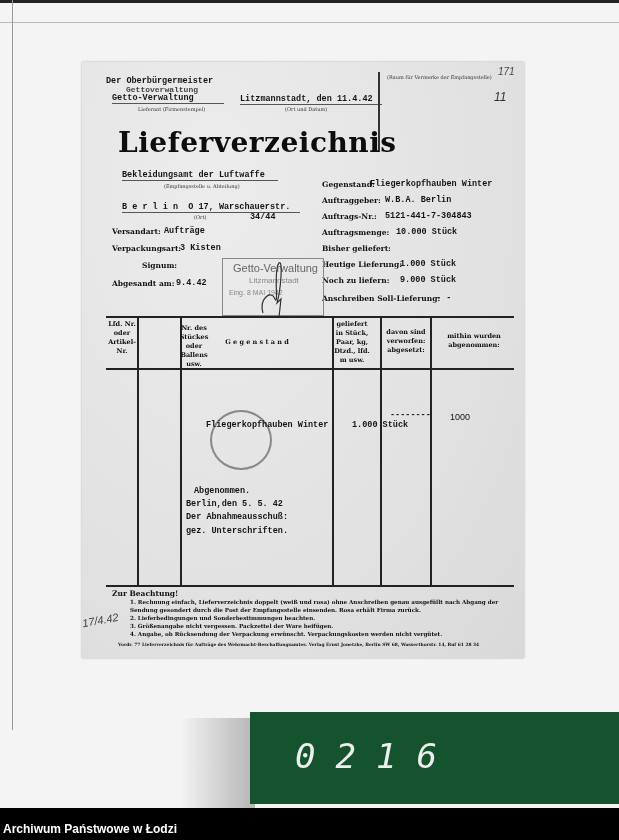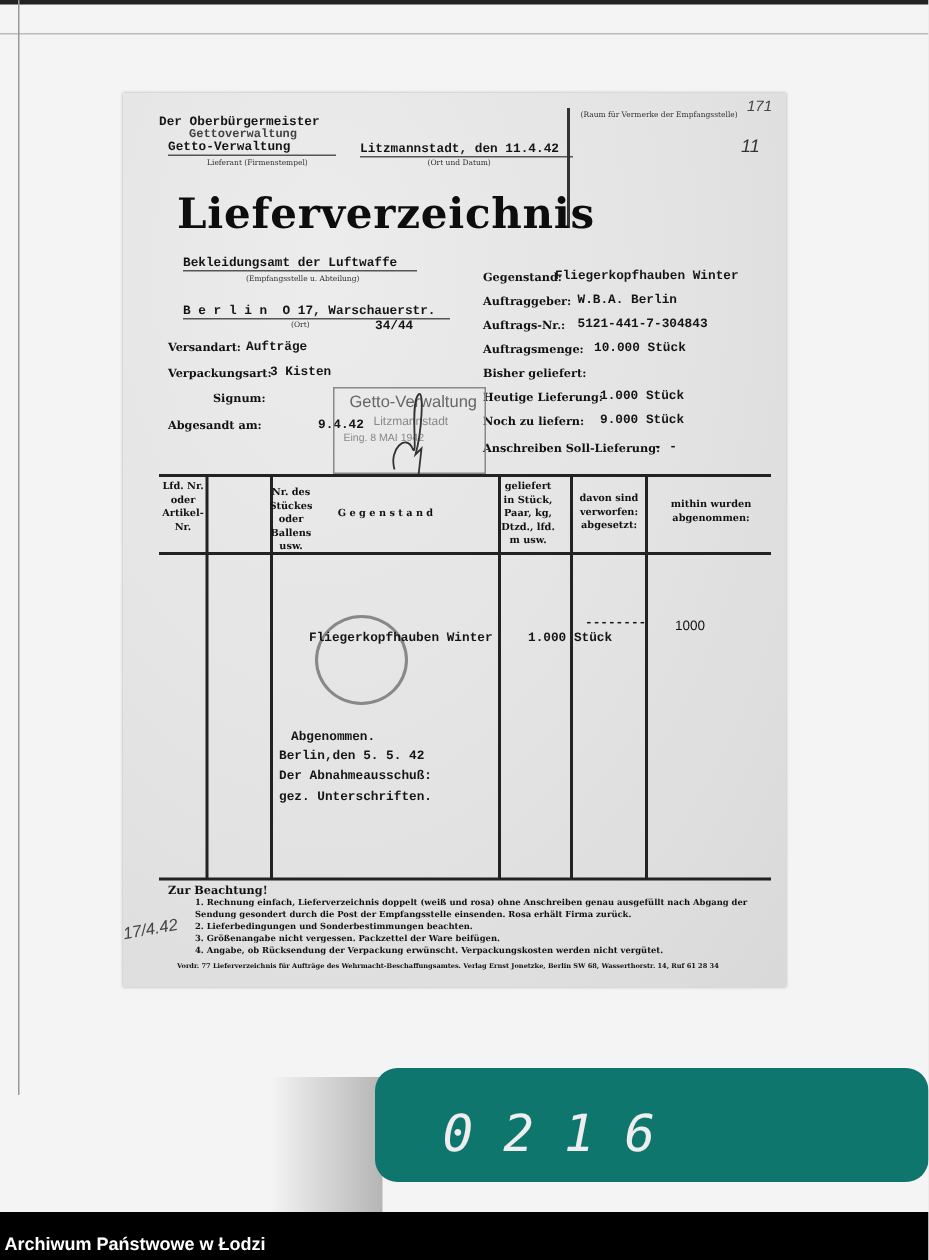--- a/index.html
+++ b/index.html
@@ -17,21 +17,21 @@
   .lbl{font-size:7.5px;}
   .val{font-size:8.5px;}
   .uline{border-bottom:1px solid #555;}
   .title{font-family:"DejaVu Serif",serif;font-weight:bold;font-size:28px;letter-spacing:0.5px;color:#0d0d0d;}
   .stamp-box{border:2px solid #222;background:transparent;}
   .vline{position:absolute;width:1.5px;background:#222;}
   .hline{position:absolute;height:2px;background:#222;}
   .th{position:absolute;font-family:"DejaVu Serif",serif;font-weight:bold;font-size:6.5px;color:#111;text-align:center;line-height:9px;}
   .note{font-size:5.6px;line-height:8px;}
   .getto{border:1px solid #888;color:#777;}
-  .counter{position:absolute;left:250px;top:712px;width:369px;height:76px;background:#0f766e;border-radius:15px;}
+  .counter{position:absolute;left:250px;top:712px;width:369px;height:92px;background:#14532d;}
   .counter-digits{position:absolute;left:45px;top:24px;font-family:"DejaVu Sans Mono",monospace;font-size:34px;color:#eee;letter-spacing:20px;font-style:italic;font-weight:normal;}
   .footer-bar{position:absolute;left:0;top:808px;width:619px;height:32px;background:#000;}
   .footer-text{position:absolute;left:3px;top:14px;color:#fff;font-family:"Liberation Sans",sans-serif;font-weight:bold;font-size:12px;}
   .shade{position:absolute;left:180px;top:718px;width:75px;height:90px;background:linear-gradient(90deg,#f4f4f4,#b5b5b5);}
   .circle-stamp{position:absolute;border:2px solid #888;border-radius:50%;}
 </style>
 </head>
 <body>
 
 <div class="film-top"></div>
@@ -62,21 +62,21 @@
   <div class="abs tiny" style="left:112px;top:152px;">(Ort)</div>
   <div class="abs mono" style="left:168px;top:150px;font-size:8.5px;">34/44</div>
 
   <div class="abs" style="left:30px;top:165px;">
     <div class="abs fr lbl" style="left:0;top:0;white-space:nowrap;">Versandart:</div>
     <div class="abs mono val" style="left:52px;top:-1px;white-space:nowrap;">Aufträge</div>
     <div class="abs fr lbl" style="left:0;top:17px;white-space:nowrap;">Verpackungsart:</div>
     <div class="abs mono val" style="left:68px;top:16px;white-space:nowrap;">3 Kisten</div>
     <div class="abs fr lbl" style="left:0;top:34px;white-space:nowrap;padding-left:30px;">Signum:</div>
     <div class="abs fr lbl" style="left:0;top:52px;white-space:nowrap;">Abgesandt am:</div>
-    <div class="abs mono val" style="left:64px;top:51px;white-space:nowrap;margin-left:36px;">9.4.42</div>
+    <div class="abs mono val" style="left:64px;top:51px;white-space:nowrap;">9.4.42</div>
   </div>
 
   <div class="abs" style="left:240px;top:118px;">
     <div class="abs fr lbl" style="left:0;top:0;white-space:nowrap;">Gegenstand:</div>
     <div class="abs mono val" style="left:48px;top:-1px;white-space:nowrap;">Fliegerkopfhauben Winter</div>
     <div class="abs fr lbl" style="left:0;top:16px;white-space:nowrap;">Auftraggeber:</div>
     <div class="abs mono val" style="left:63px;top:15px;white-space:nowrap;">W.B.A. Berlin</div>
     <div class="abs fr lbl" style="left:0;top:32px;white-space:nowrap;">Auftrags-Nr.:</div>
     <div class="abs mono val" style="left:63px;top:31px;white-space:nowrap;">5121-441-7-304843</div>
     <div class="abs fr lbl" style="left:0;top:48px;white-space:nowrap;">Auftragsmenge:</div>

